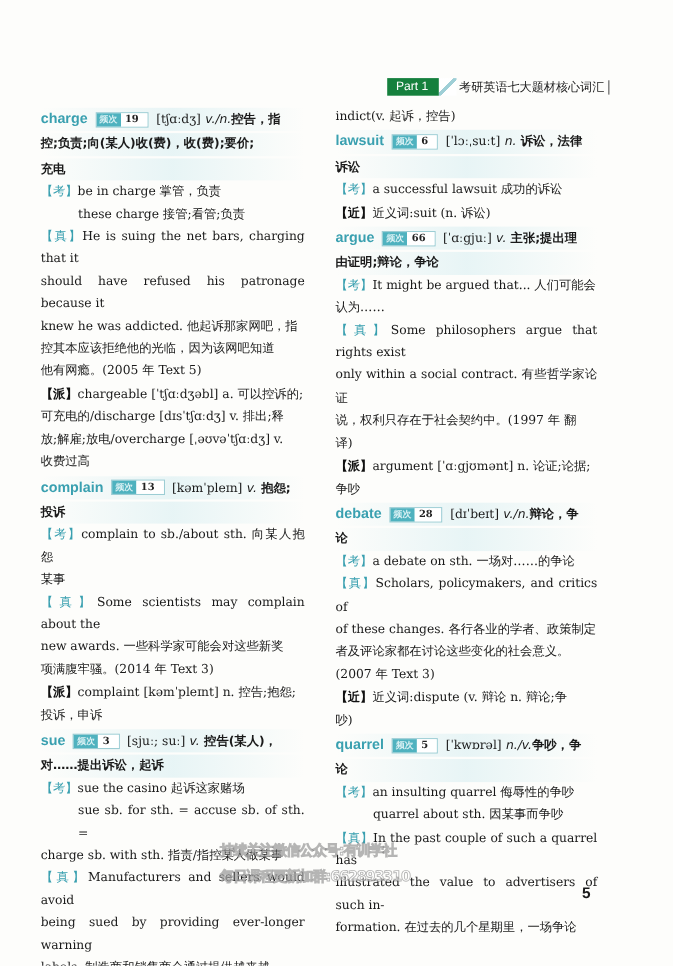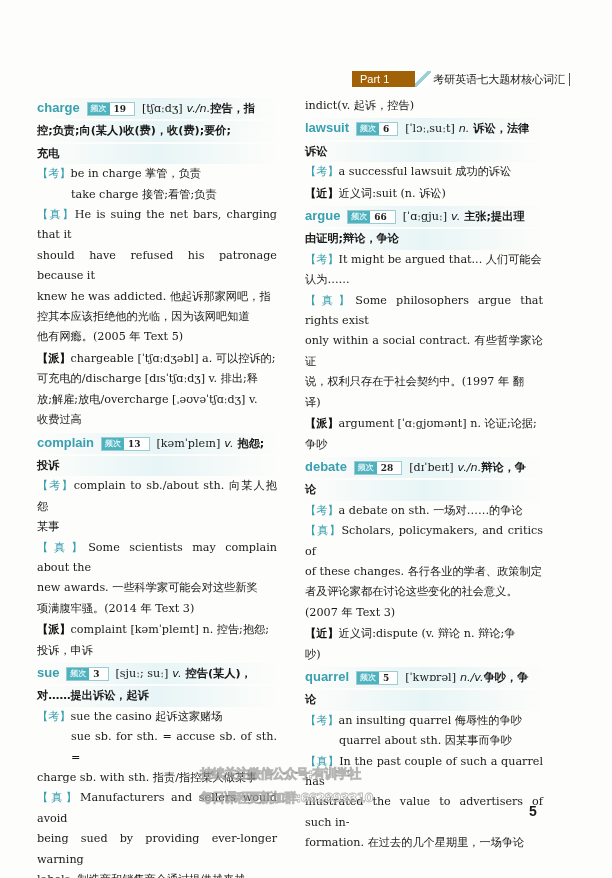--- a/index.html
+++ b/index.html
@@ -1,20 +1,20 @@
 <!DOCTYPE html>
 <html><head>
 <meta charset="utf-8">
 <style>
   html, body { margin:0; padding:0; }
   body { width:612px; height:878px; background:#fdfdfb; position:relative; overflow:hidden;
          font-family:"DejaVu Serif", serif; color:#1a1a1a; }
   .header { position:absolute; top:71px; left:352px; height:16px; display:flex; align-items:center; }
-  .part-tag { background:#a16207; color:#fff; font-family:"Liberation Sans", sans-serif; font-size:11px;
-              padding:1px 26px 1px 8px; height:14px; line-height:14px; }
+  .part-tag { background:#15803d; color:#fff; font-family:"Liberation Sans", sans-serif; font-size:11px;
+              padding:1px 10px 1px 8px; height:14px; line-height:14px; }
   .part-slash { width:16px; height:16px; background:linear-gradient(135deg, #fff 0 40%, #9fcfd6 40% 55%, #fff 55%); }
   .header-title { font-family:"DejaVu Sans", sans-serif; font-size:11px; color:#222; margin-left:2px; }
   .header-bar { width:1px; height:13px; background:#555; margin-left:4px; }
   .col { position:absolute; top:96px; font-size:11.2px; line-height:20.4px; }
   .col-left { left:37px; width:240px; }
   .col-right { left:305px; width:238px; }
   .head { font-family:"DejaVu Sans", sans-serif; font-weight:bold; font-size:11.2px;
           background:linear-gradient(90deg, rgba(210,236,240,0) 0%, rgba(210,236,240,0.5) 50%, rgba(210,236,240,0) 100%);
           margin-top:2px; }
   .word { font-family:"Liberation Sans", sans-serif; font-weight:bold; color:#3aa0b0; font-size:13px; }
@@ -50,21 +50,21 @@
       <span class="badge">
           <span class="badge-label">频次</span>
           <span class="badge-count">19</span>
         </span>
       <span class="phon">[tʃɑːdʒ]</span>
       <span class="pos">v./n.</span><span>控告，指</span>
     </div>
     <div class="head">控;负责;向(某人)收(费)，收(费);要价;</div>
     <div class="head">充电</div>
     <div><span class="tag-k">【考】</span><span>be in charge 掌管，负责</span></div>
-    <div class="indent">take charge 接管;看管;负责</div>
+    <div class="indent">these charge 接管;看管;负责</div>
     <div>
       <div class="line"><span class="tag-z">【真】</span><span>He is suing the net bars, charging that it</span></div>
       <div class="line">should have refused his patronage because it</div>
       <div class="line">knew he was addicted. 他起诉那家网吧，指</div>
       <div class="line">控其本应该拒绝他的光临，因为该网吧知道</div>
       <div class="line">他有网瘾。(2005 年 Text 5)</div>
     </div>
     <div>
       <div class="line"><span class="tag-p">【派】</span><span>chargeable [ˈtʃɑːdʒəbl] a. 可以控诉的;</span></div>
       <div class="line">可充电的/discharge [dɪsˈtʃɑːdʒ] v. 排出;释</div>

